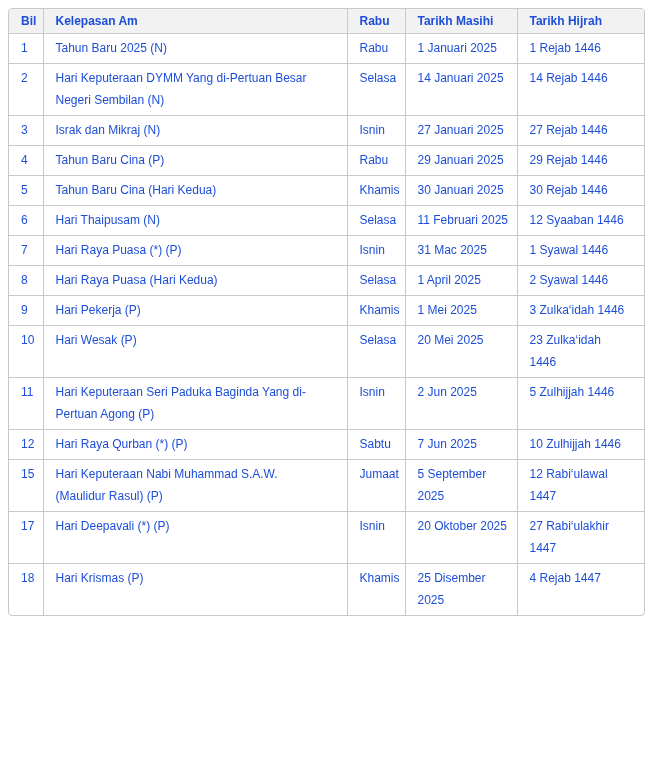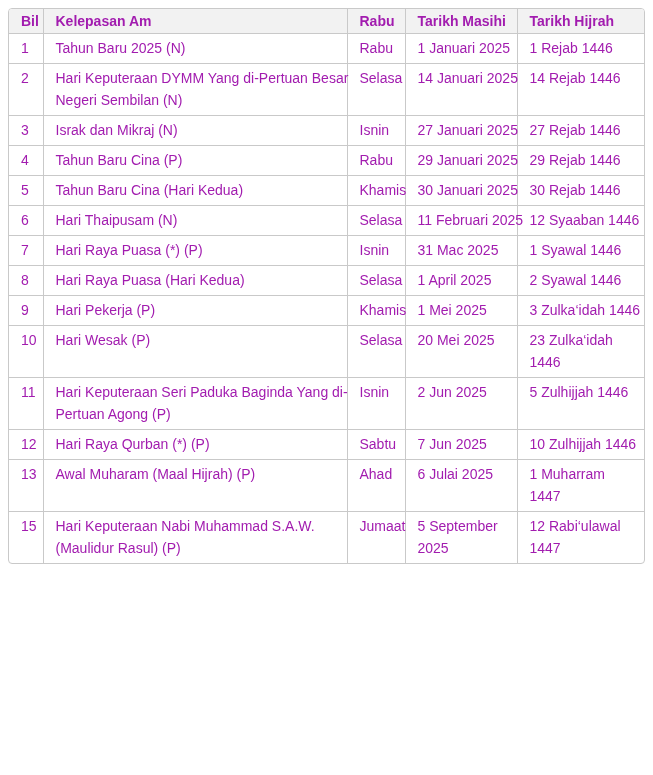--- a/index.html
+++ b/index.html
@@ -20,22 +20,22 @@
     width: 637px;
     border: 1px solid #c9c9c9;
     border-radius: 4px;
     overflow: hidden;
     box-sizing: border-box;
   }
   table.holidays {
     width: 100%;
     border-collapse: collapse;
     table-layout: fixed;
-    font-size: 14px;
-    color: #a21caf;
+    font-size: 12px;
+    color: #1d4ed8;
   }
   table.holidays th,
   table.holidays td {
     border: 1px solid #c9c9c9;
     text-align: left;
     vertical-align: top;
     white-space: pre; 
     overflow: visible;
   }
   
@@ -164,33 +164,41 @@
     <td>5 Zulhijjah 1446</td>
   </tr>
           <tr>
     <td>12</td>
     <td>Hari Raya Qurban (*) (P)</td>
     <td>Sabtu</td>
     <td>7 Jun 2025</td>
     <td>10 Zulhijjah 1446</td>
   </tr>
           <tr>
-    <td>13</td>
-    <td>Awal Muharam (Maal Hijrah) (P)</td>
-    <td>Ahad</td>
-    <td>6 Julai 2025</td>
-    <td>1 Muharram
-1447</td>
-  </tr>
-          <tr>
     <td>15</td>
     <td>Hari Keputeraan Nabi Muhammad S.A.W.
 (Maulidur Rasul) (P)</td>
     <td>Jumaat</td>
     <td>5 September
 2025</td>
     <td>12 Rabi‘ulawal
 1447</td>
   </tr>
+          <tr>
+    <td>17</td>
+    <td>Hari Deepavali (*) (P)</td>
+    <td>Isnin</td>
+    <td>20 Oktober 2025</td>
+    <td>27 Rabi‘ulakhir
+1447</td>
+  </tr>
+          <tr>
+    <td>18</td>
+    <td>Hari Krismas (P)</td>
+    <td>Khamis</td>
+    <td>25 Disember
+2025</td>
+    <td>4 Rejab 1447</td>
+  </tr>
         </tbody>
     </table>
   </div>
 </div>
 
 </body></html>

